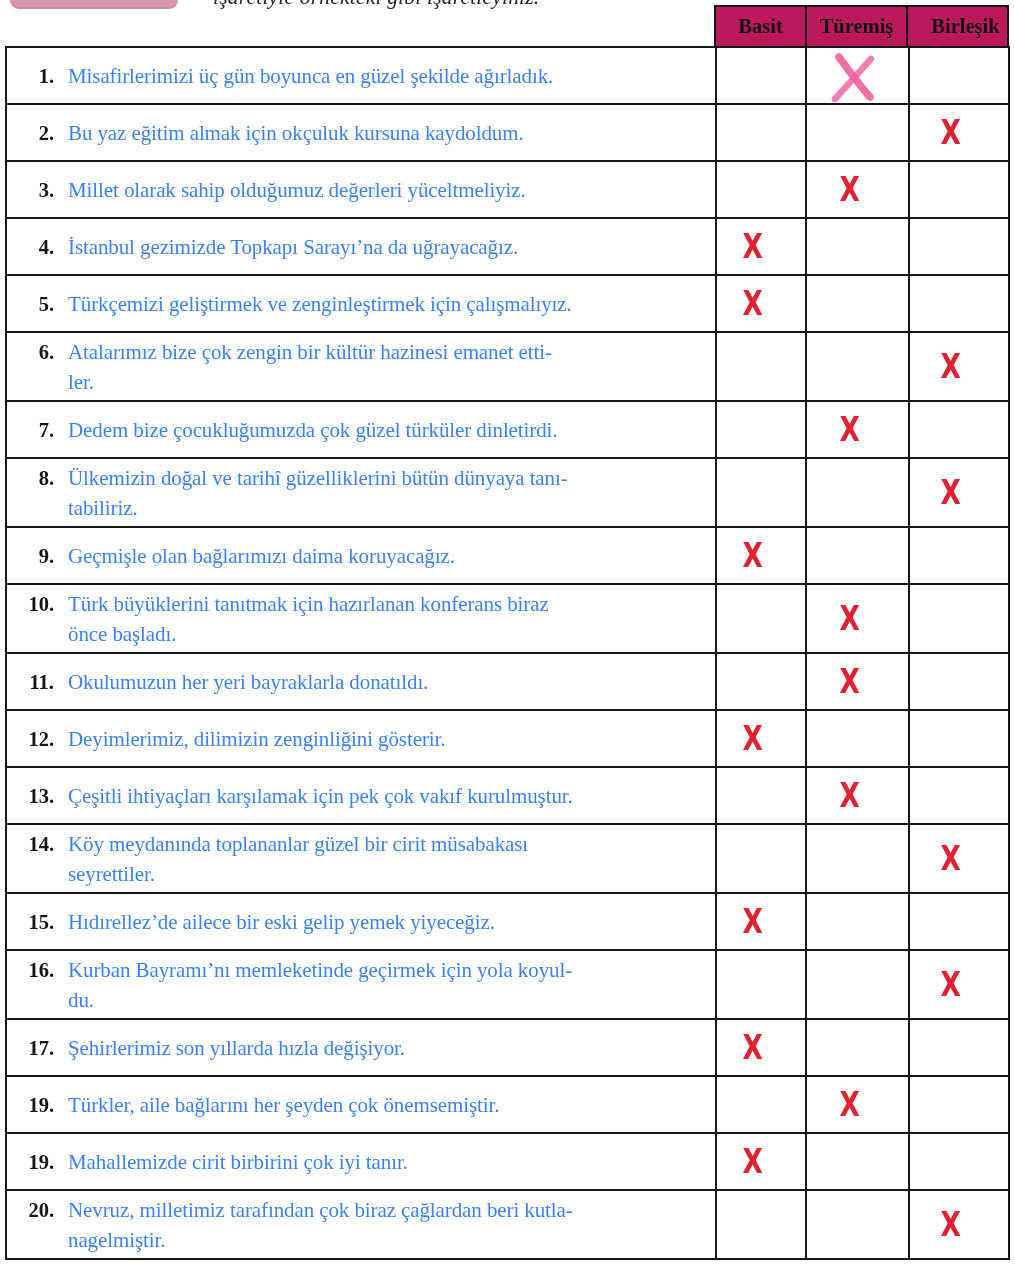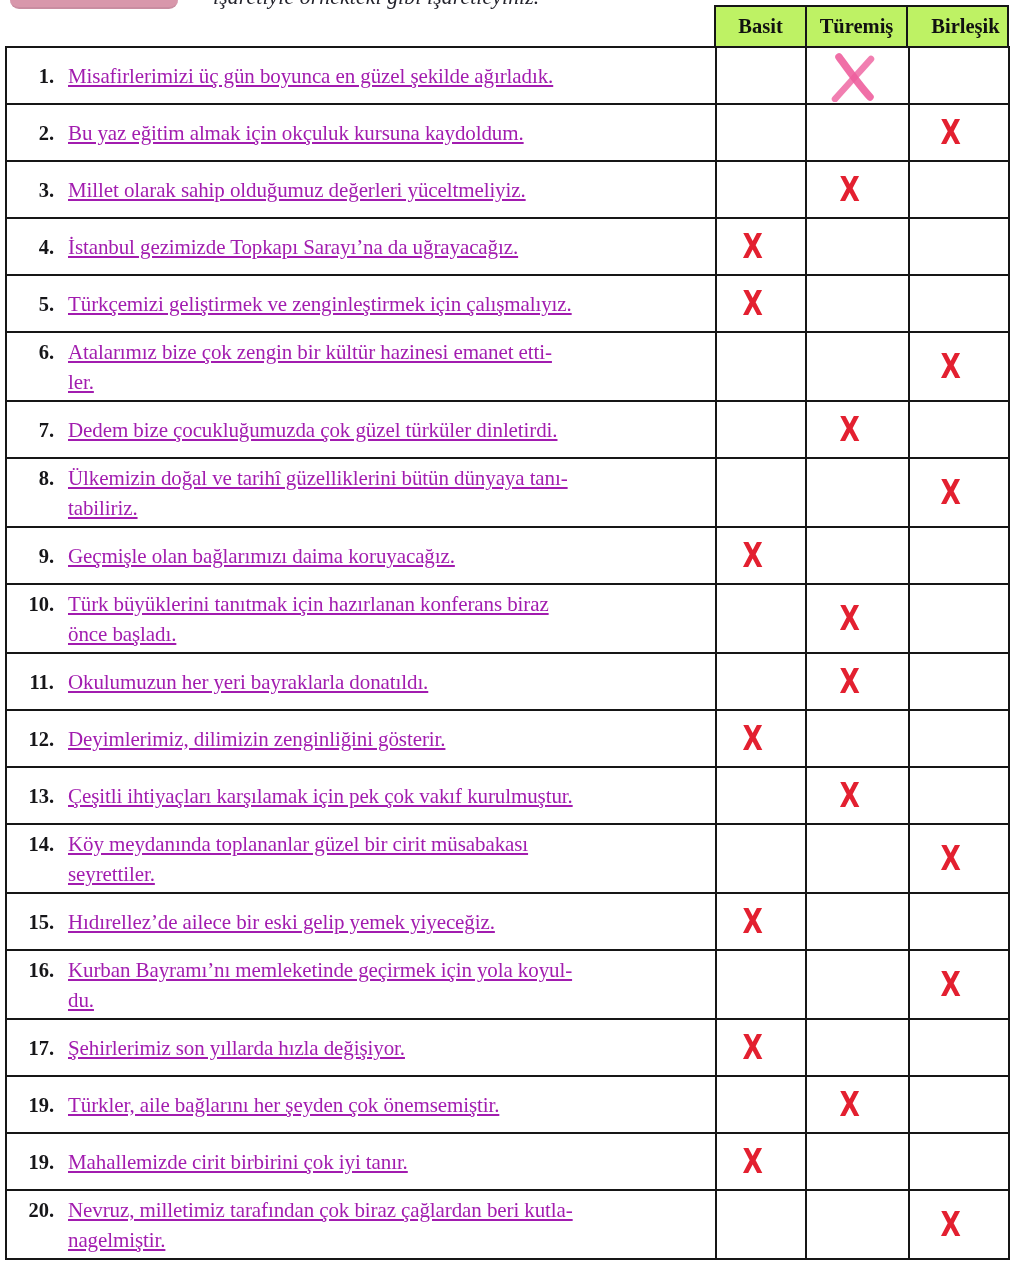--- a/index.html
+++ b/index.html
@@ -16,21 +16,21 @@
   
   .instruction{
     position:absolute;left:213px;top:-17px;height:28px;line-height:28px;
     overflow:hidden;white-space:nowrap;
     font-style:italic;font-size:21.5px;color:#23232c;letter-spacing:.2px;
   }
   
   .colhead{
     position:absolute;left:714px;top:5px;width:295px;height:41px;
     box-sizing:border-box;border:2.5px solid var(--border,#161616);border-bottom:none;
-    display:flex;background:#bef264;
+    display:flex;background:#be185d;
   }
   .ch{
     box-sizing:border-box;display:flex;align-items:center;justify-content:center;
     font-weight:bold;font-size:20.5px;color:#111;
   }
   .ch-1{width:89px;}
   .ch-2{width:101px;border-left:2.5px solid var(--border,#161616);}
   .ch-3{flex:1;border-left:2.5px solid var(--border,#161616);padding-left:16px;}
   
   table.btable{
@@ -40,22 +40,22 @@
   .btable td{border:2.5px solid var(--border,#161616);padding:0;}
   tr.single{height:57px;}
   tr.tall{height:69px;}
   td.sent{vertical-align:middle;}
   .srow{display:flex;align-items:flex-start;}
   .num{
     flex:none;width:47px;text-align:right;font-weight:bold;
     font-size:20.5px;line-height:30px;color:#161619;
   }
   .txt{
-    margin-left:14px;font-size:21px;line-height:30px;color:#a21caf;
-    white-space:pre-line;letter-spacing:-.1px;text-decoration:underline;
+    margin-left:14px;font-size:21px;line-height:30px;color:#3b82f6;
+    white-space:pre-line;letter-spacing:-.1px;
   }
   td.mark{text-align:center;vertical-align:middle;}
   .xmark{
     display:inline-block;font-family:"DejaVu Sans","Liberation Sans",sans-serif;
     font-weight:bold;font-size:33px;line-height:1;color:var(--red,#e32030);
     transform:translateX(-8px) scaleX(.8);
   }
   .pinkx{display:block;margin:2px auto 0;transform:translateX(-5px);}
 </style>
 </head>

